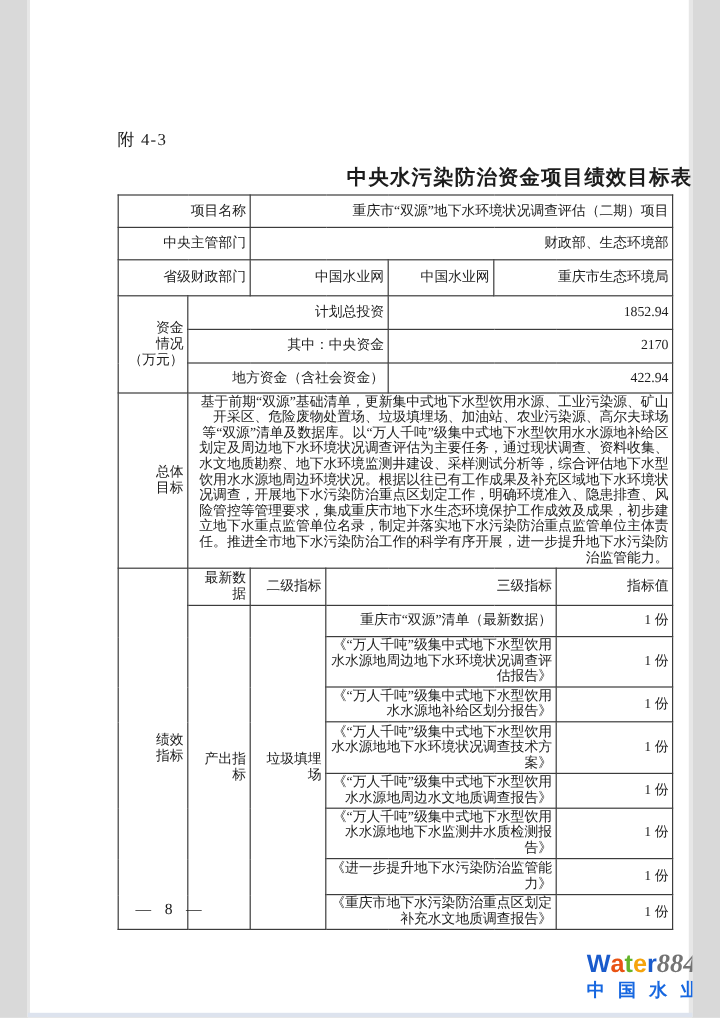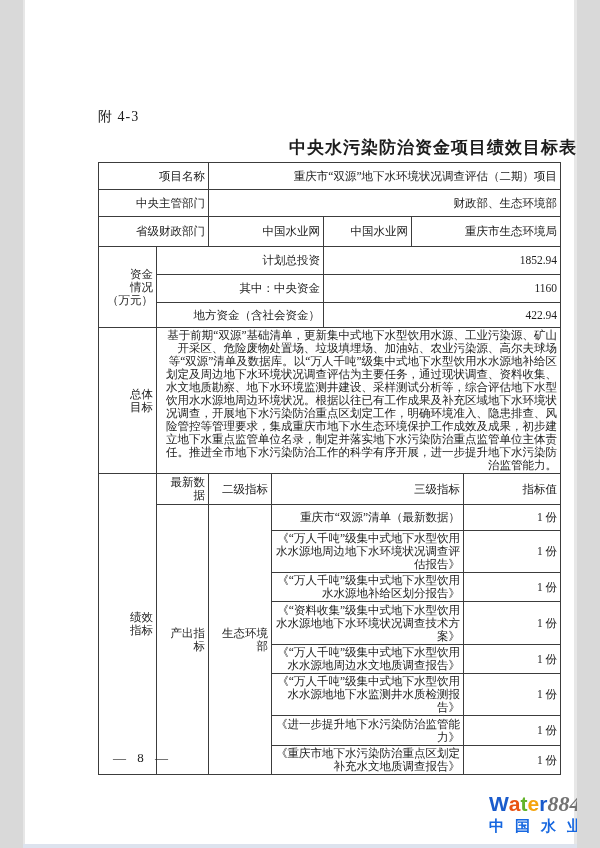--- a/index.html
+++ b/index.html
@@ -110,21 +110,21 @@
 
     <tr style="height:28px">
       <td rowspan="3" class="stack">资金
 情况
 （万元）</td>
       <td colspan="3">计划总投资</td>
       <td colspan="3">1852.94</td>
     </tr>
     <tr style="height:28px">
       <td colspan="3">其中：中央资金</td>
-      <td colspan="3">1160</td>
+      <td colspan="3">2170</td>
     </tr>
     <tr style="height:25px">
       <td colspan="3">地方资金（含社会资金）</td>
       <td colspan="3">422.94</td>
     </tr>
 
     <tr style="height:140px">
       <td class="stack">总体
 目标</td>
       <td colspan="6" class="goal">基于前期“双源”基础清单，更新集中式地下水型饮用水源、工业污染源、矿山开采区、危险废物处置场、垃圾填埋场、加油站、农业污染源、高尔夫球场等“双源”清单及数据库。以“万人千吨”级集中式地下水型饮用水水源地补给区划定及周边地下水环境状况调查评估为主要任务，通过现状调查、资料收集、水文地质勘察、地下水环境监测井建设、采样测试分析等，综合评估地下水型饮用水水源地周边环境状况。根据以往已有工作成果及补充区域地下水环境状况调查，开展地下水污染防治重点区划定工作，明确环境准入、隐患排查、风险管控等管理要求，集成重庆市地下水生态环境保护工作成效及成果，初步建立地下水重点监管单位名录，制定并落实地下水污染防治重点监管单位主体责任。推进全市地下水污染防治工作的科学有序开展，进一步提升地下水污染防治监管能力。</td>
@@ -134,34 +134,34 @@
       <td rowspan="9" class="stack">绩效
 指标</td>
       <td>最新数据</td>
       <td>二级指标</td>
       <td colspan="3">三级指标</td>
       <td>指标值</td>
     </tr>
 
     <tr style="height:26px">
       <td rowspan="8">产出指标</td>
-      <td rowspan="8">生态环境部</td>
+      <td rowspan="8">垃圾填埋场</td>
       <td colspan="3" class="left">重庆市“双源”清单（最新数据）</td>
       <td>1 份</td>
     </tr>
     <tr style="height:41px">
       <td colspan="3" class="left">《“万人千吨”级集中式地下水型饮用水水源地周边地下水环境状况调查评估报告》</td>
       <td>1 份</td>
     </tr>
     <tr style="height:27px">
       <td colspan="3" class="left">《“万人千吨”级集中式地下水型饮用水水源地补给区划分报告》</td>
       <td>1 份</td>
     </tr>
     <tr style="height:43px">
-      <td colspan="3" class="left">《“资料收集”级集中式地下水型饮用水水源地地下水环境状况调查技术方案》</td>
+      <td colspan="3" class="left">《“万人千吨”级集中式地下水型饮用水水源地地下水环境状况调查技术方案》</td>
       <td>1 份</td>
     </tr>
     <tr style="height:29px">
       <td colspan="3" class="left">《“万人千吨”级集中式地下水型饮用水水源地周边水文地质调查报告》</td>
       <td>1 份</td>
     </tr>
     <tr style="height:28px">
       <td colspan="3" class="left">《“万人千吨”级集中式地下水型饮用水水源地地下水监测井水质检测报告》</td>
       <td>1 份</td>
     </tr>

